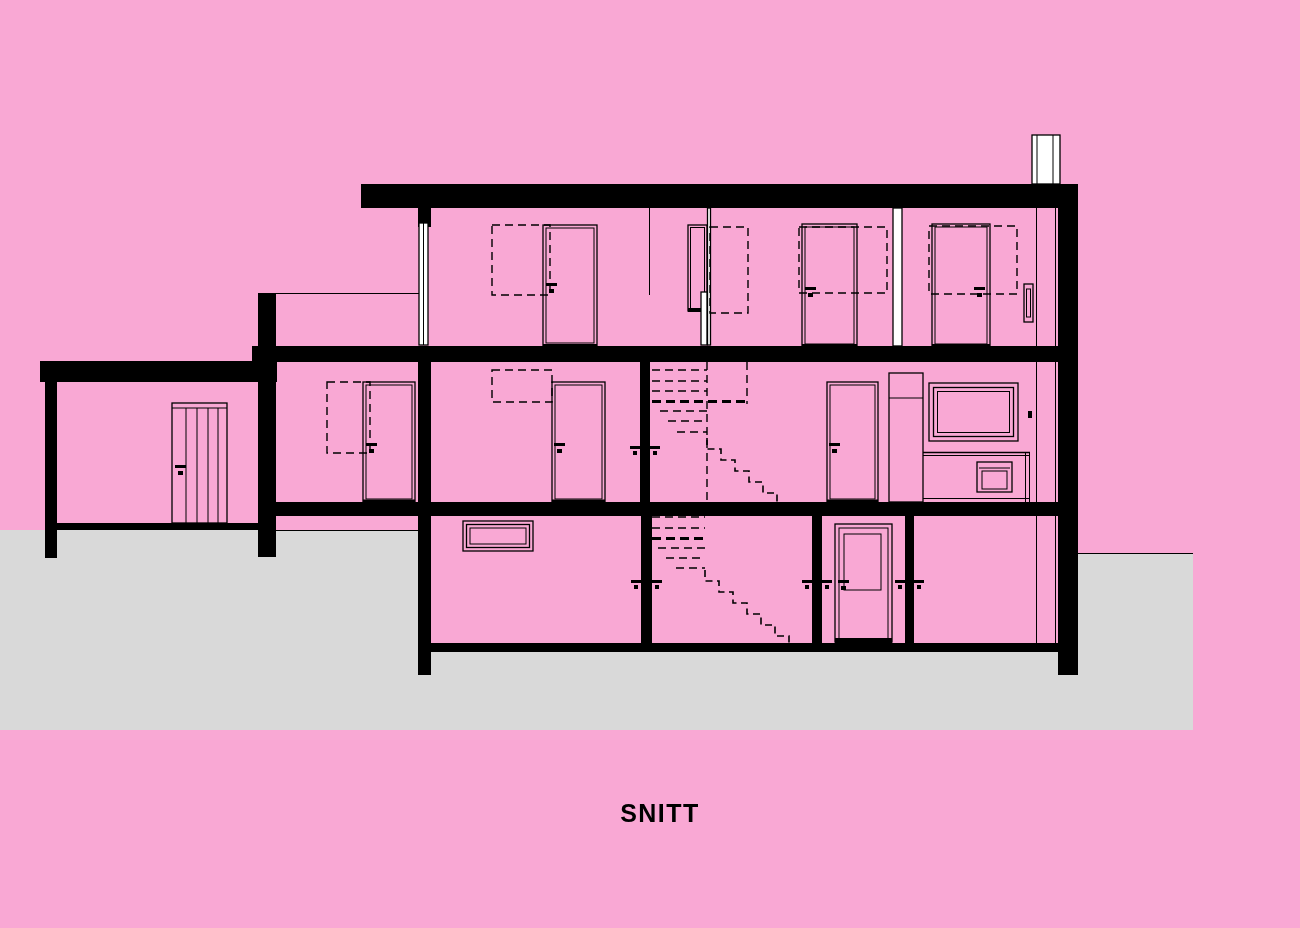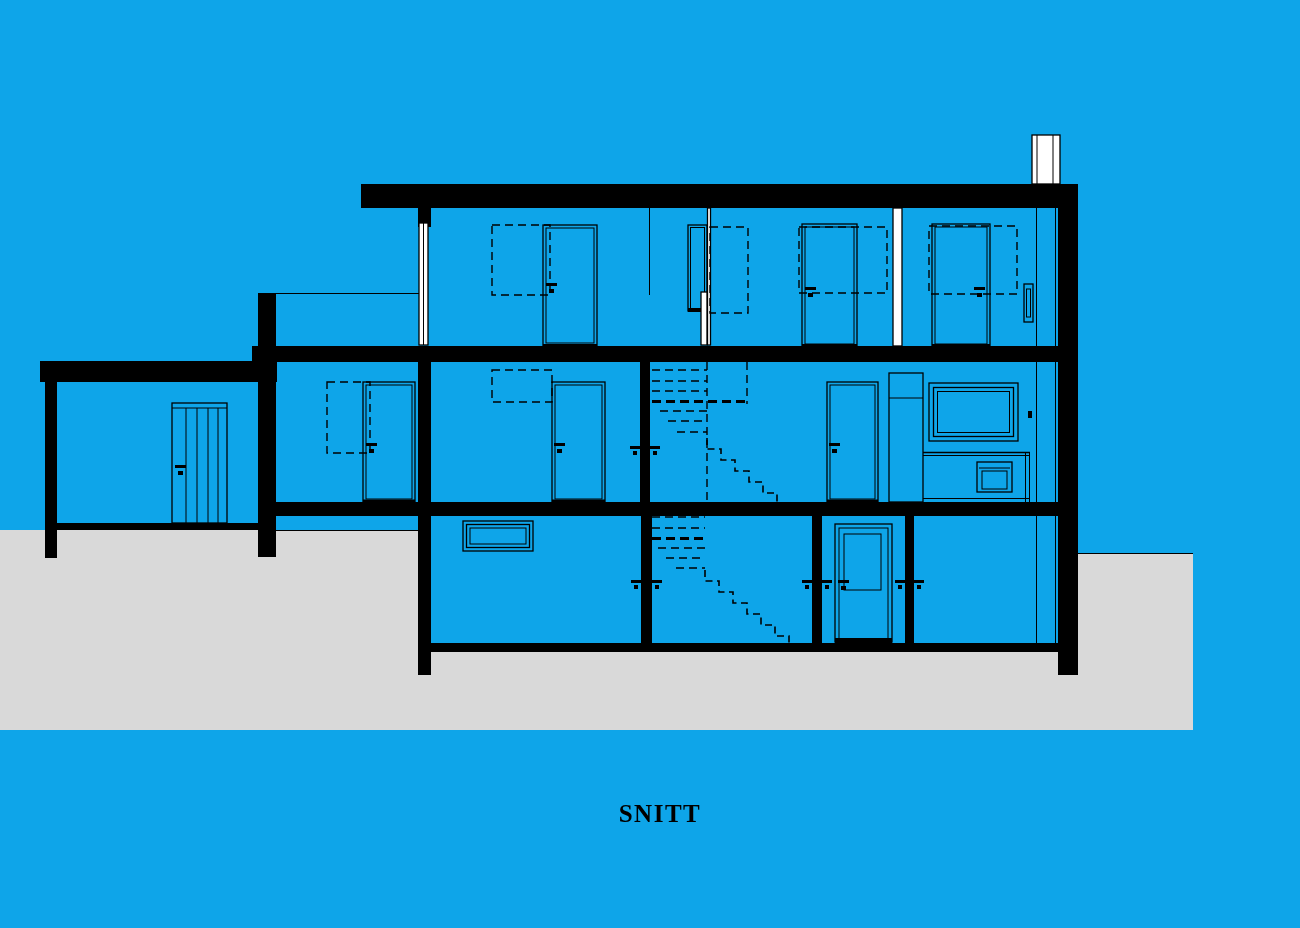--- a/index.html
+++ b/index.html
@@ -1,17 +1,17 @@
 <!DOCTYPE html>
 <html><head>
 <meta charset="utf-8">
 <style>
   html,body{margin:0;padding:0;background:#ffffff;}
-  .page{width:1300px;height:928px;background:#0ea5e9;position:relative;overflow:hidden;
-        font-family:Liberation Serif, serif;}
+  .page{width:1300px;height:928px;background:#f9a8d4;position:relative;overflow:hidden;
+        font-family:Liberation Sans, sans-serif;}
   svg{display:block;}
   .ink{fill:#000000;stroke:none;}
   .gnd{fill:#d9d9d9;stroke:none;}
   .ln{stroke:#000000;fill:none;stroke-width:1.3;}
   .lnt{stroke:#000000;fill:none;stroke-width:1;}
   .wh{fill:#ffffff;stroke:#000000;stroke-width:1.3;}
   .dash{stroke:#000000;fill:none;stroke-width:1.4;stroke-dasharray:8 5;}
   .dashh{stroke:#000000;fill:none;stroke-width:3;stroke-dasharray:9 5;}
   .steps{stroke:#000000;fill:none;stroke-width:1.6;stroke-dasharray:7 4.5;}
   .title{font-weight:bold;font-size:25px;letter-spacing:1.5px;fill:#000000;}

